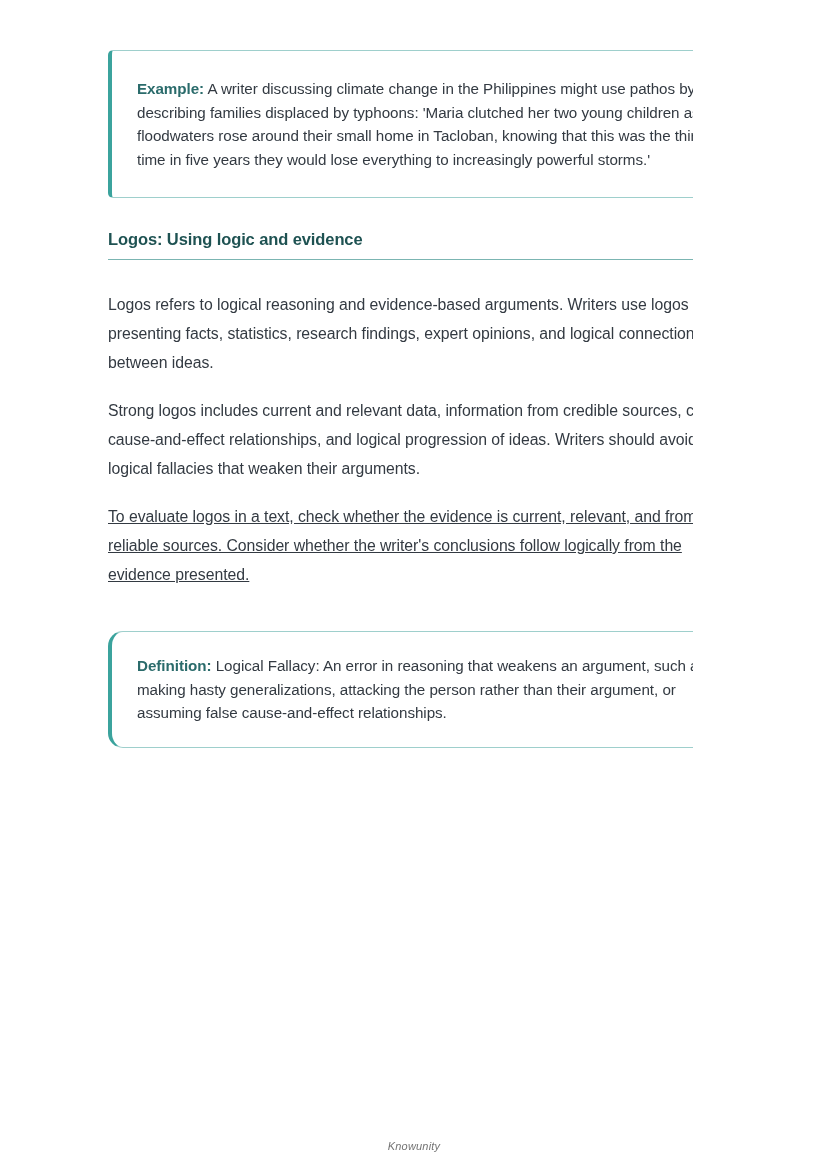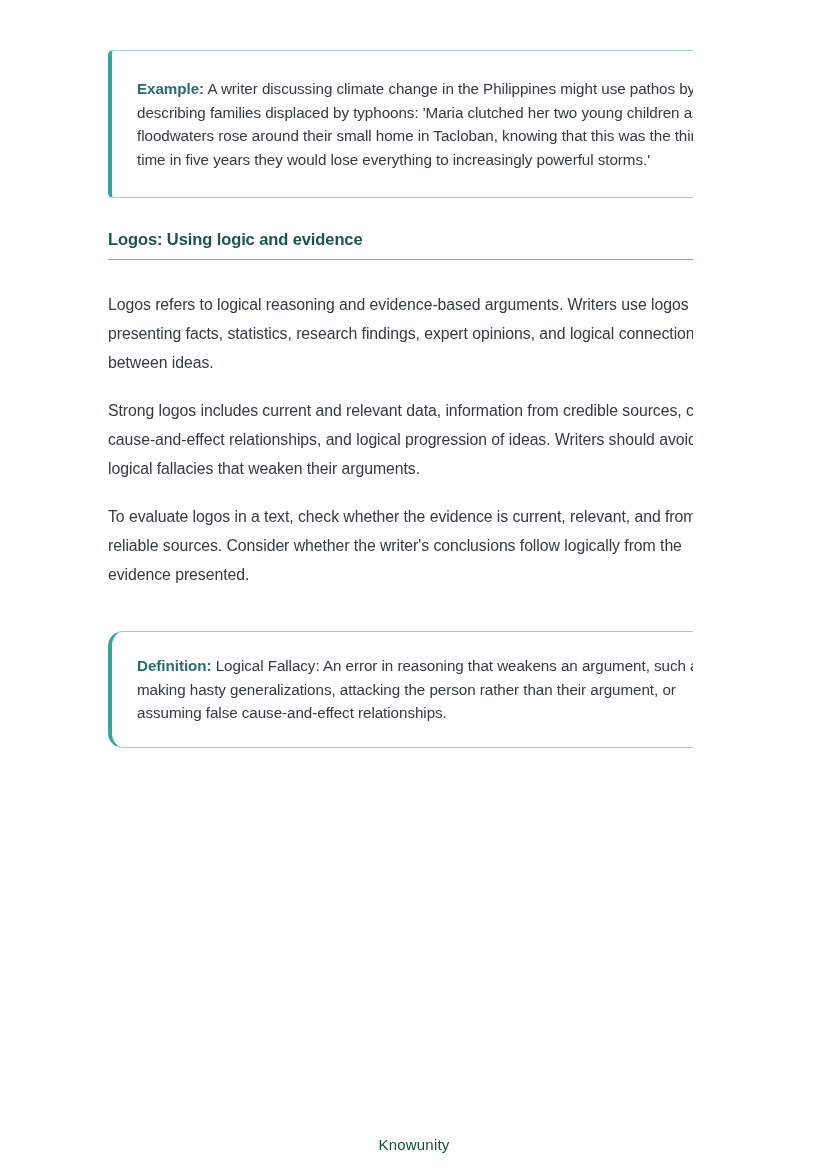--- a/index.html
+++ b/index.html
@@ -97,42 +97,44 @@
   }
   .paragraph {
     font-size: 15.8px;
     line-height: 29px;
     color: #333a42;
     letter-spacing: -0.05px;
     margin: 0 0 19px 0;
   }
   .paragraph:last-child {
     margin-bottom: 16px;
+    text-decoration: underline;
   }
 
   .callout-definition-wrap {
     margin-top: 42px;
   }
   .callout-definition {
     padding: 22px 24px 22px 25px;
     border-radius: 15px;
   }
 
   
   .page-footer {
     position: absolute;
     top: 1136px;
     left: 0;
     width: 828px;
     text-align: center;
   }
   .footer-brand {
-    font-size: 15px;
-    color: #14532d;
+    font-size: 11px;
+    color: #737373;
     letter-spacing: 0.2px;
+    font-style: italic;
   }
 </style>
 </head>
 <body>
 
 <div class="page">
 
   <div class="page-header">
     <span class="page-number">Page 5 of 13</span>
   </div>

